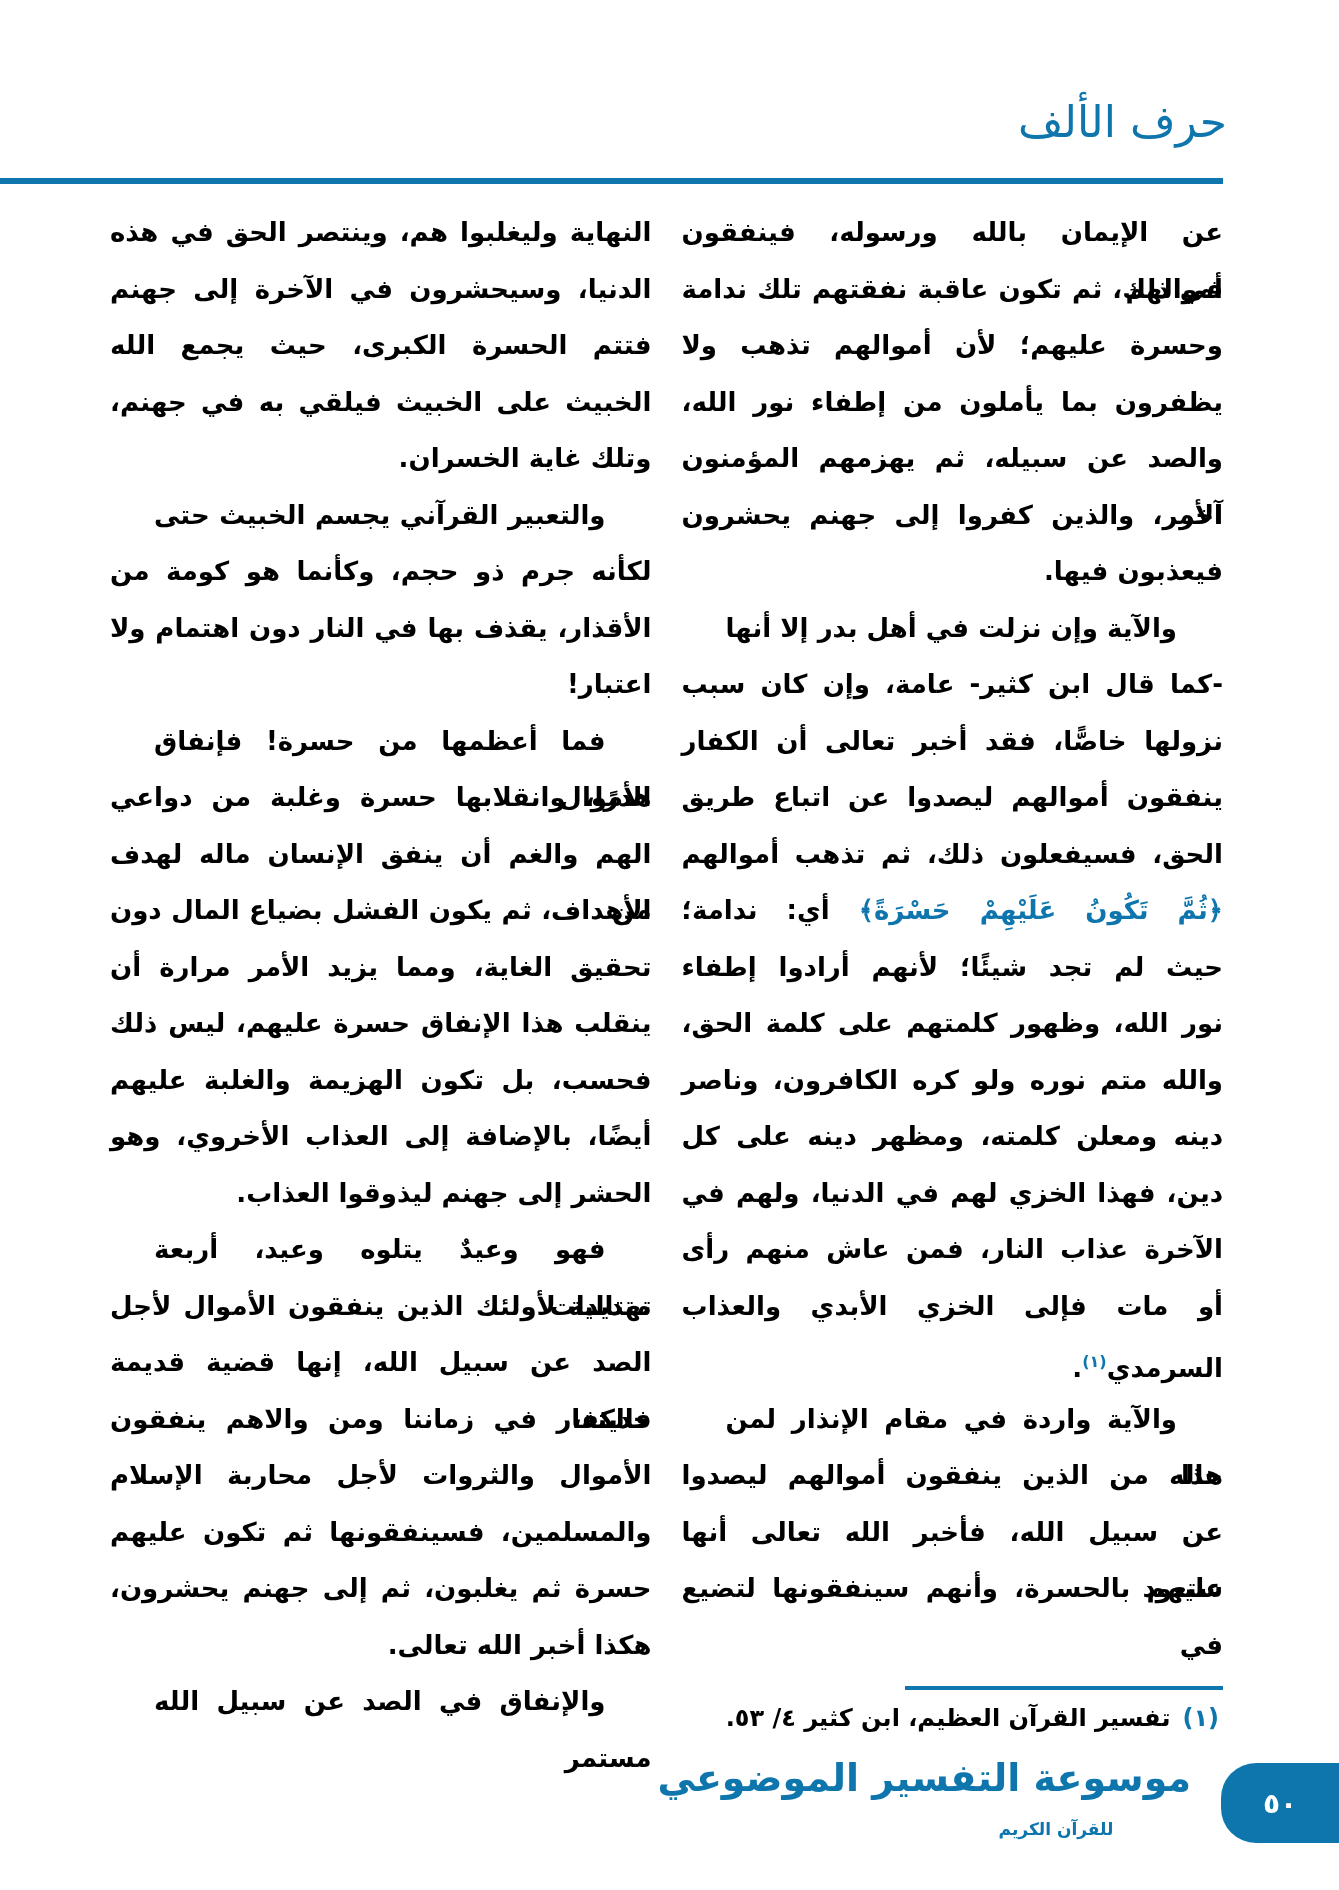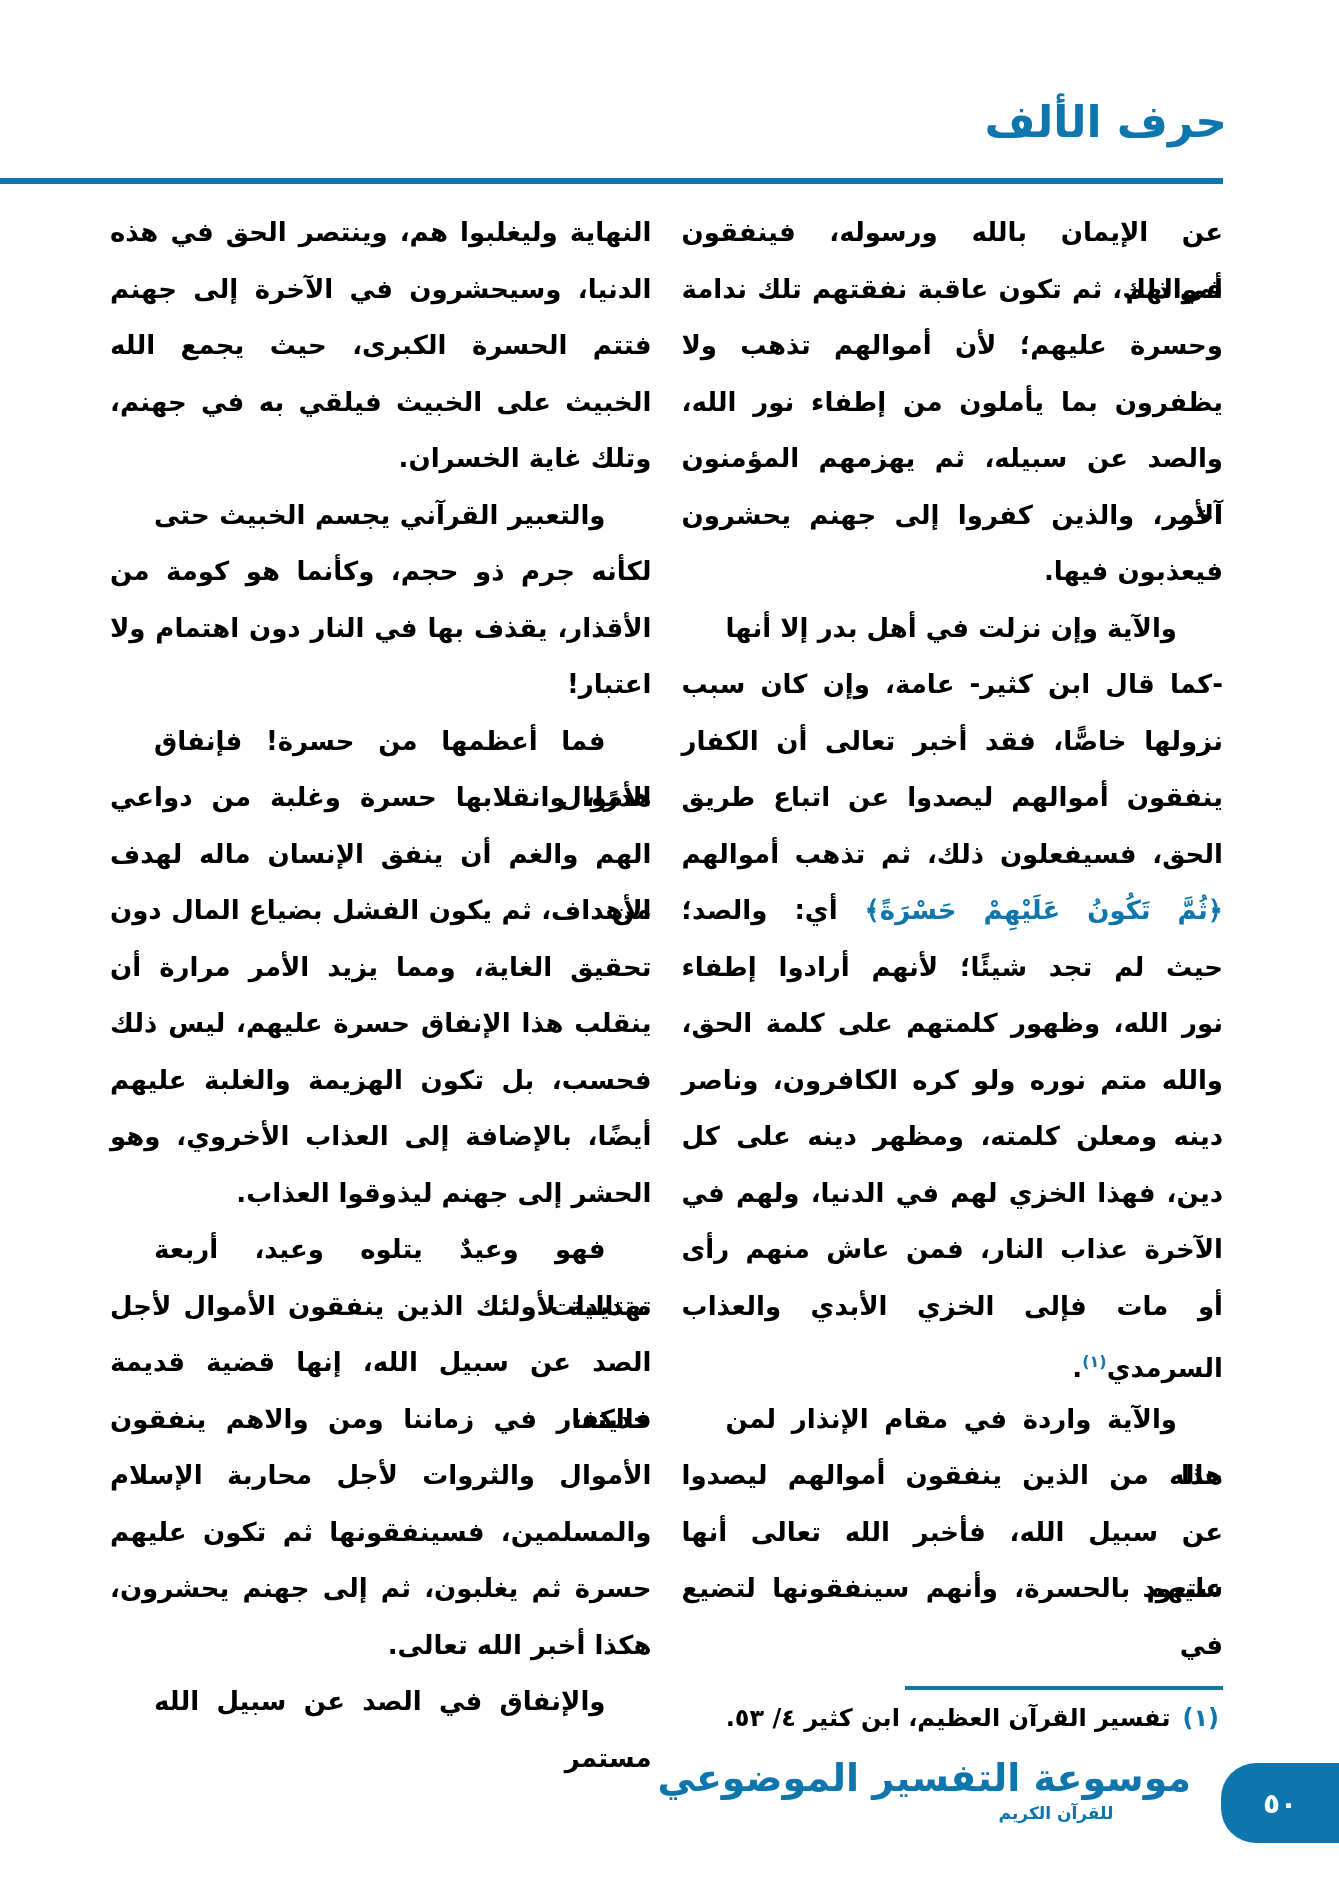--- a/index.html
+++ b/index.html
@@ -8,21 +8,21 @@
     width:1339px; height:1890px;
     font-family:"DejaVu Sans", sans-serif;
     overflow:hidden;
   }
   .page {
     position:relative; width:1339px; height:1890px;
     direction:rtl; background:#ffffff; overflow:hidden;
   }
   .header-title {
     position:absolute; top:96px; right:112px;
-    font-size:44px; font-weight:bold; color:var(--accent,#0e76ad);
+    font-size:44px; font-weight:normal; color:var(--accent,#0e76ad);
     letter-spacing:-1px;
   }
   .header-rule {
     position:absolute; top:178px; left:0; right:116px; height:6px;
     background:var(--accent,#0e76ad);
   }
   .columns {
     position:absolute; top:204px; right:116px; left:110px;
     display:flex; gap:30px;
   }
@@ -43,21 +43,21 @@
   .footnote {
     position:absolute; top:1704px; right:120px;
     font-size:24px; color:#000; font-weight:600;text-align:right;
   }
   .footnote .fn-marker { color:var(--accent,#0e76ad); margin-left:12px; font-weight:bold; }
   .logo {
     position:absolute; top:1756px; right:148px; width:270px;
     text-align:center; color:var(--accent,#0e76ad);
   }
   .logo-main { font-size:38px; font-weight:bold; white-space:nowrap; }
-  .logo-sub { font-size:17px; font-weight:bold; margin-top:3px; }
+  .logo-sub { font-size:17px; font-weight:bold; margin-top:19px; }
   .page-badge {
     position:absolute; top:1763px; right:0; width:118px; height:80px;
     background:var(--accent,#0e76ad);
     border-radius:35px 0 0 35px;
     display:flex; align-items:center; justify-content:center;
     color:#ffffff; font-size:28px; font-weight:bold;
   }
 </style>
 </head>
 <body>
@@ -75,21 +75,21 @@
         <div class="line"><span>وحسرة عليهم؛ لأن أموالهم تذهب ولا</span></div>
         <div class="line"><span>يظفرون بما يأملون من إطفاء نور الله،</span></div>
         <div class="line"><span>والصد عن سبيله، ثم يهزمهم المؤمنون آخر</span></div>
         <div class="line"><span>الأمر، والذين كفروا إلى جهنم يحشرون</span></div>
         <div class="line para-end"><span>فيعذبون فيها.</span></div>
         <div class="line indent"><span>والآية وإن نزلت في أهل بدر إلا أنها</span></div>
         <div class="line"><span>-كما قال ابن كثير- عامة، وإن كان سبب</span></div>
         <div class="line"><span>نزولها خاصًّا، فقد أخبر تعالى أن الكفار</span></div>
         <div class="line"><span>ينفقون أموالهم ليصدوا عن اتباع طريق</span></div>
         <div class="line"><span>الحق، فسيفعلون ذلك، ثم تذهب أموالهم</span></div>
-        <div class="line"><span class="quran">﴿ثُمَّ تَكُونُ عَلَيْهِمْ حَسْرَةً﴾</span><span> أي: والصد؛</span></div>
+        <div class="line"><span class="quran">﴿ثُمَّ تَكُونُ عَلَيْهِمْ حَسْرَةً﴾</span><span> أي: ندامة؛</span></div>
         <div class="line"><span>حيث لم تجد شيئًا؛ لأنهم أرادوا إطفاء</span></div>
         <div class="line"><span>نور الله، وظهور كلمتهم على كلمة الحق،</span></div>
         <div class="line"><span>والله متم نوره ولو كره الكافرون، وناصر</span></div>
         <div class="line"><span>دينه ومعلن كلمته، ومظهر دينه على كل</span></div>
         <div class="line"><span>دين، فهذا الخزي لهم في الدنيا، ولهم في</span></div>
         <div class="line"><span>الآخرة عذاب النار، فمن عاش منهم رأى</span></div>
         <div class="line"><span>أو مات فإلى الخزي الأبدي والعذاب</span></div>
         <div class="line para-end"><span>السرمدي</span><span class="footnote-ref">(١)</span><span>.</span></div>
         <div class="line indent"><span>والآية واردة في مقام الإنذار لمن هذا</span></div>
         <div class="line"><span>حاله من الذين ينفقون أموالهم ليصدوا</span></div>

